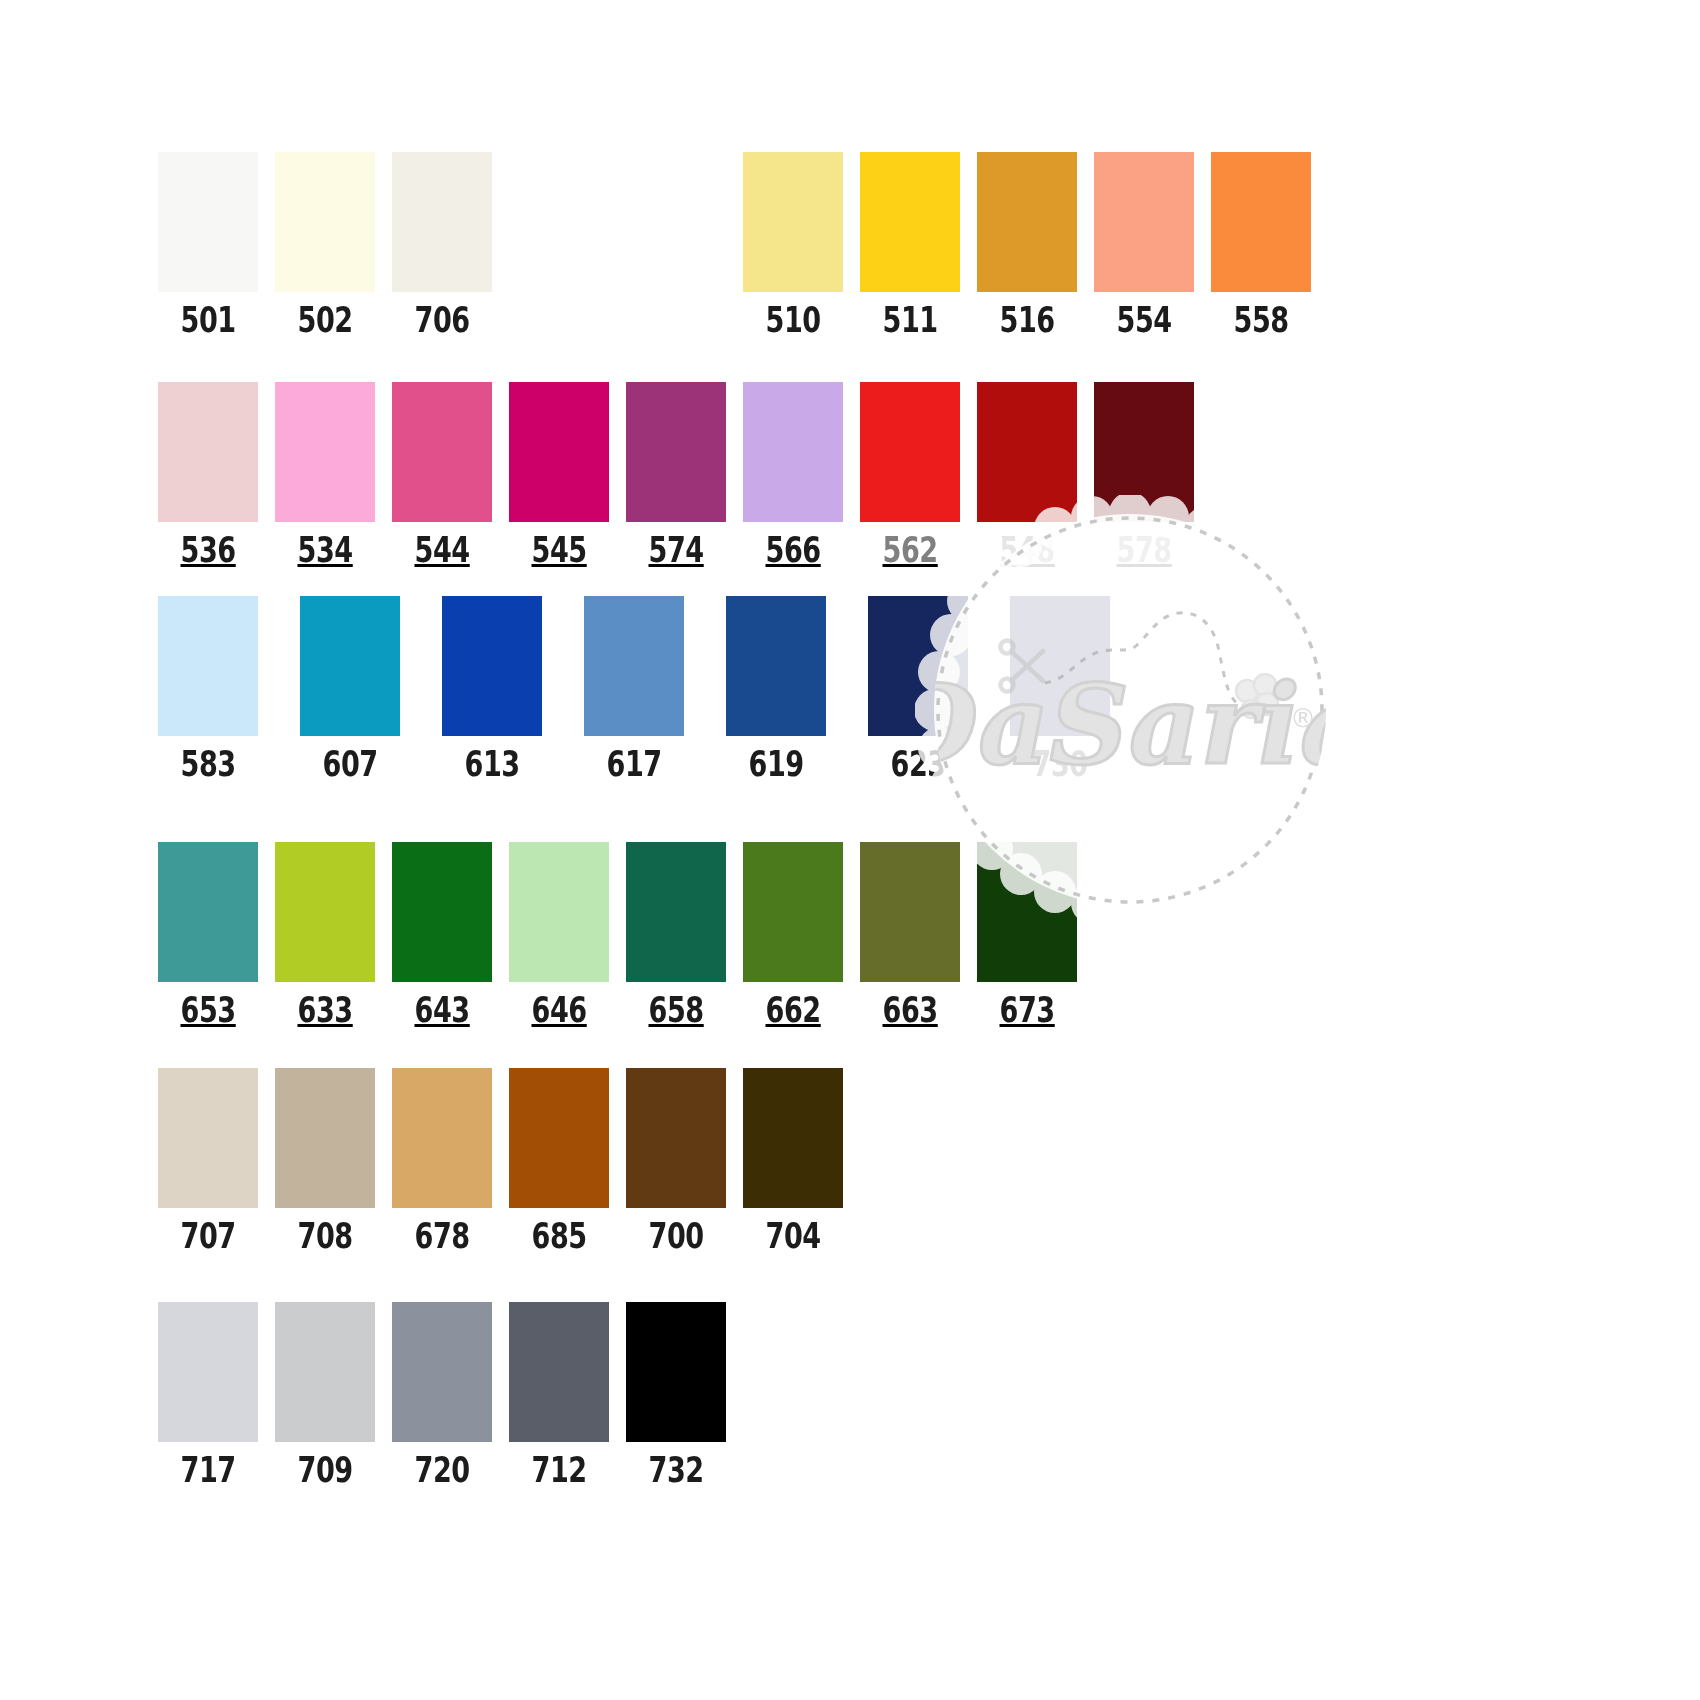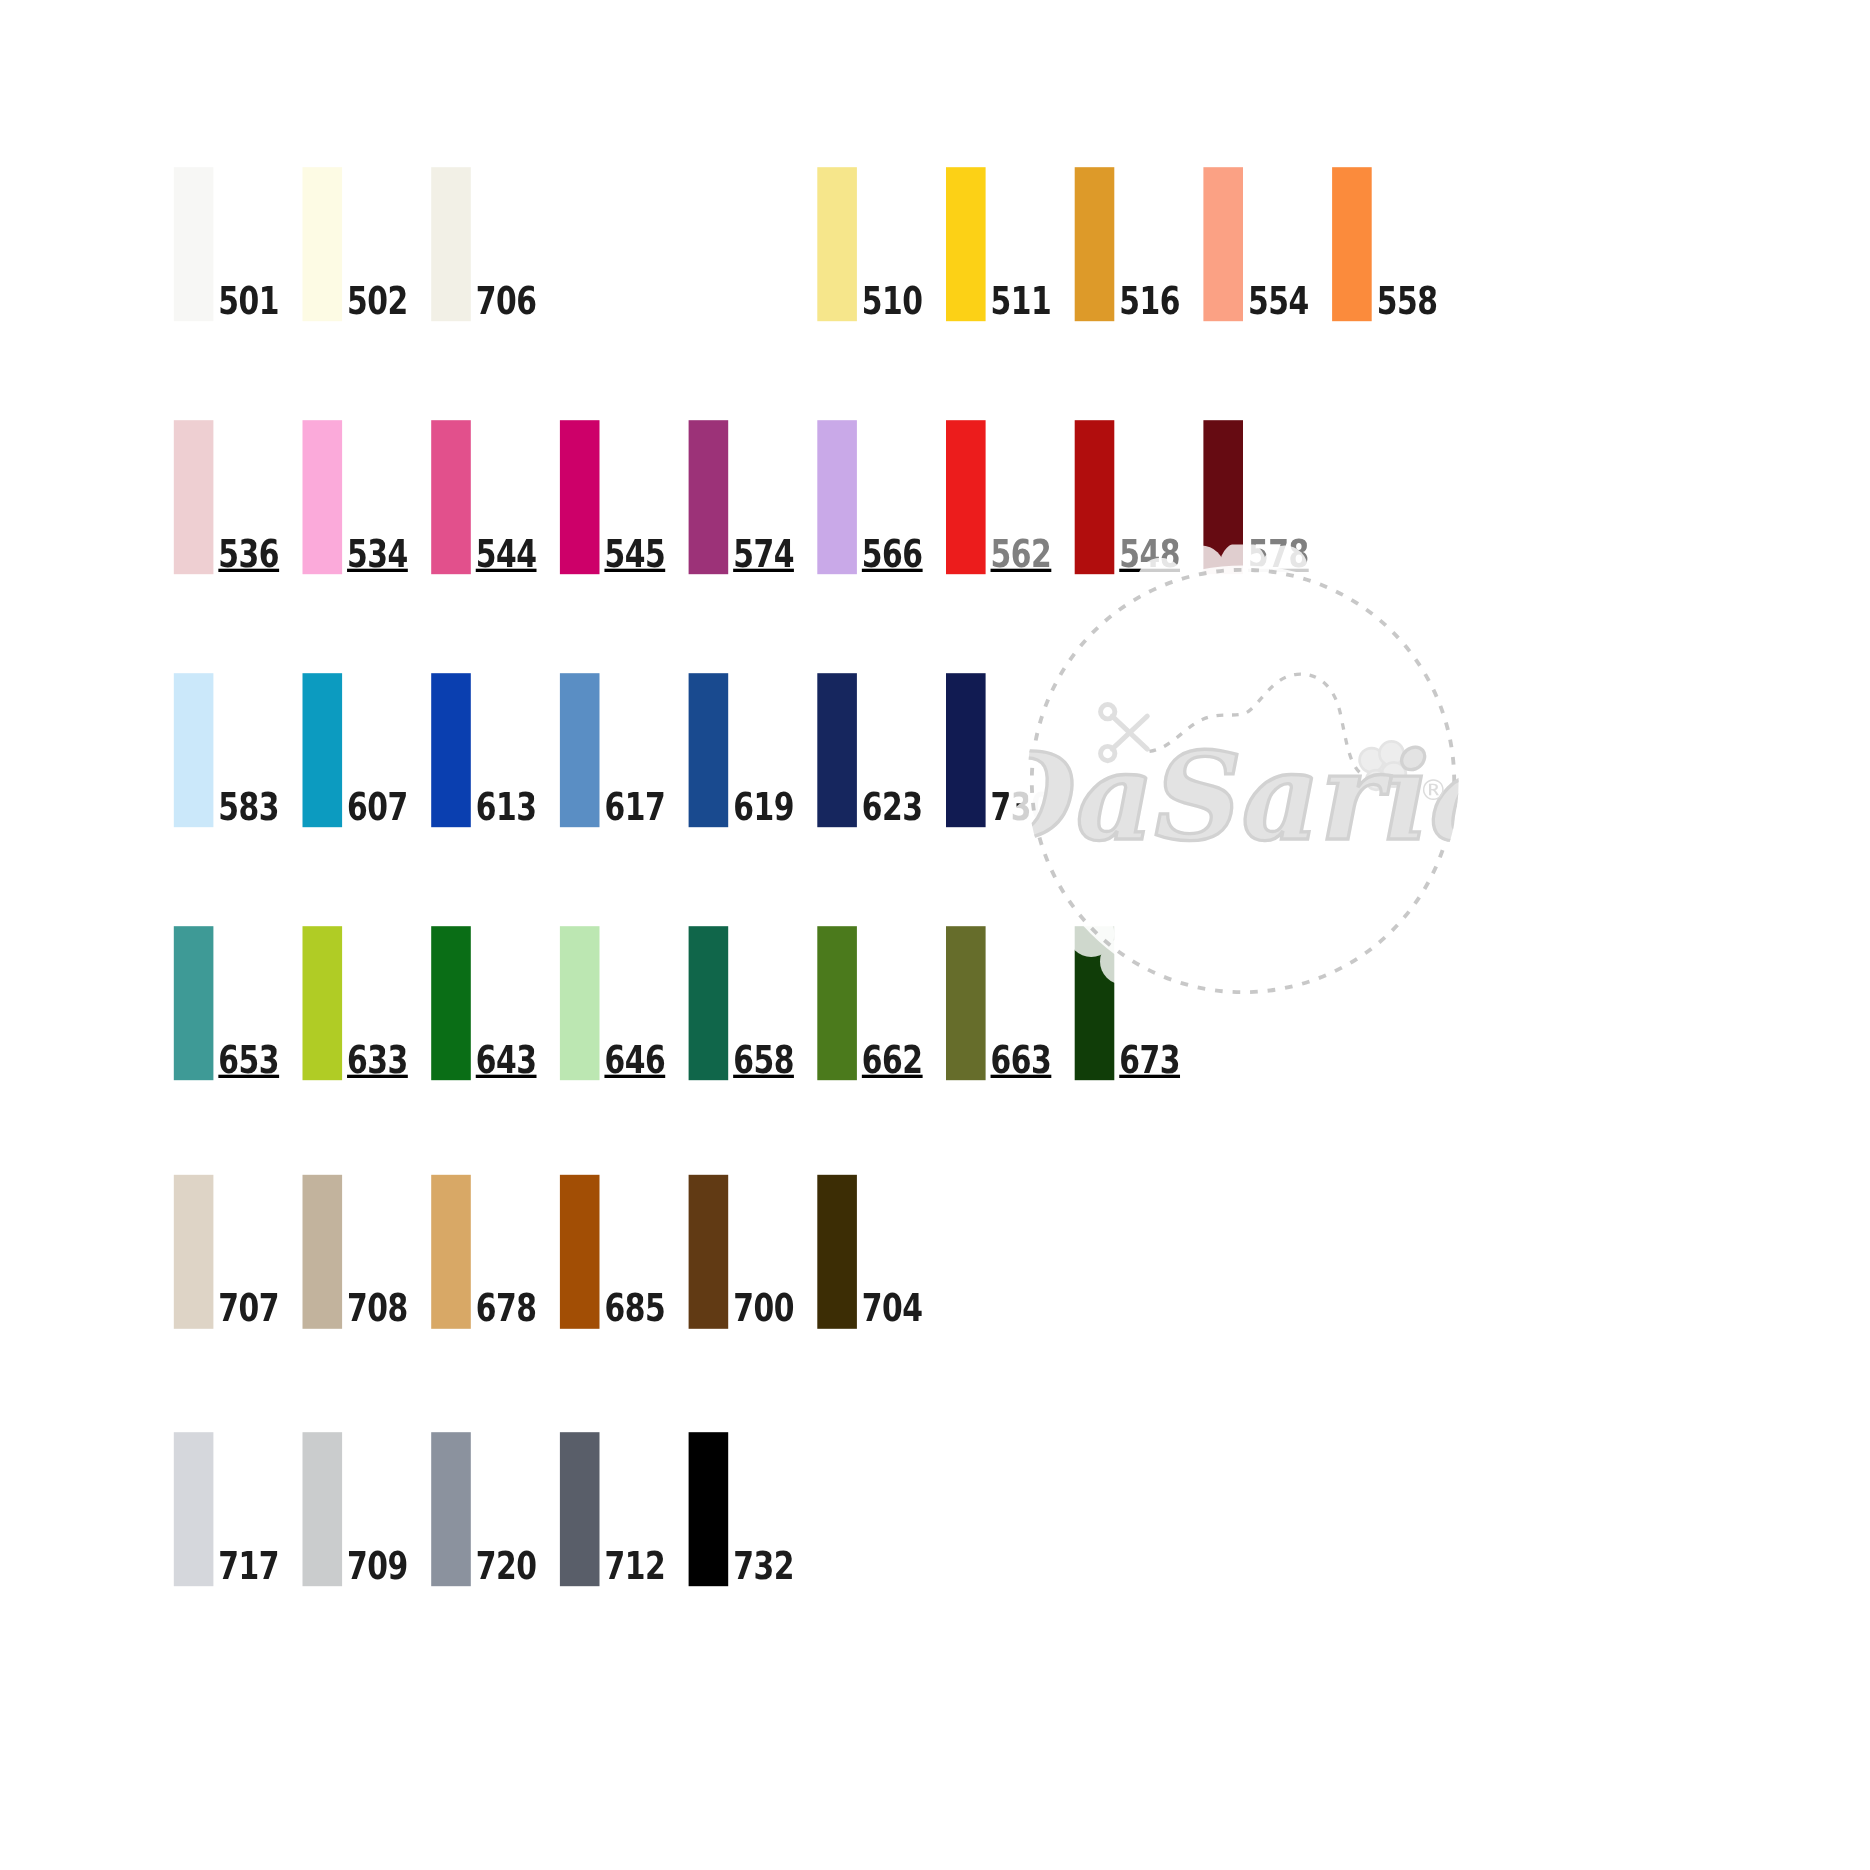--- a/index.html
+++ b/index.html
@@ -27,22 +27,22 @@
     position: absolute;
     left: 158px;
     display: flex;
     flex-direction: row;
   }
 
   .cell {
     width: 100px;
     margin-right: 17px;
     display: flex;
-    flex-direction: row;
-    align-items: flex-end;
+    flex-direction: column;
+    align-items: center;
   }
 
   .cell.spacer {
     visibility: hidden;
   }
 
   .swatch {
     width: 100px;
     height: 140px;
     display: block;
@@ -153,21 +153,21 @@
       </div>
       <div class="cell">
         <div class="swatch" style="background: rgb(177, 13, 13);"></div>
         <div class="label" style="color: rgb(128, 128, 128);">548</div>
       </div>
       <div class="cell">
         <div class="swatch" style="background: rgb(102, 11, 18);"></div>
         <div class="label" style="color: rgb(128, 128, 128);">578</div>
       </div>
     </div>
-    <div class="row" style="top: 612px;">
+    <div class="row" style="top: 596px; gap: 25px;">
       <div class="cell">
         <div class="swatch" style="background: rgb(203, 232, 250);"></div>
         <div class="label" style="color: rgb(28, 28, 28);">583</div>
       </div>
       <div class="cell">
         <div class="swatch" style="background: rgb(12, 155, 192);"></div>
         <div class="label" style="color: rgb(28, 28, 28);">607</div>
       </div>
       <div class="cell">
         <div class="swatch" style="background: rgb(10, 63, 176);"></div>

